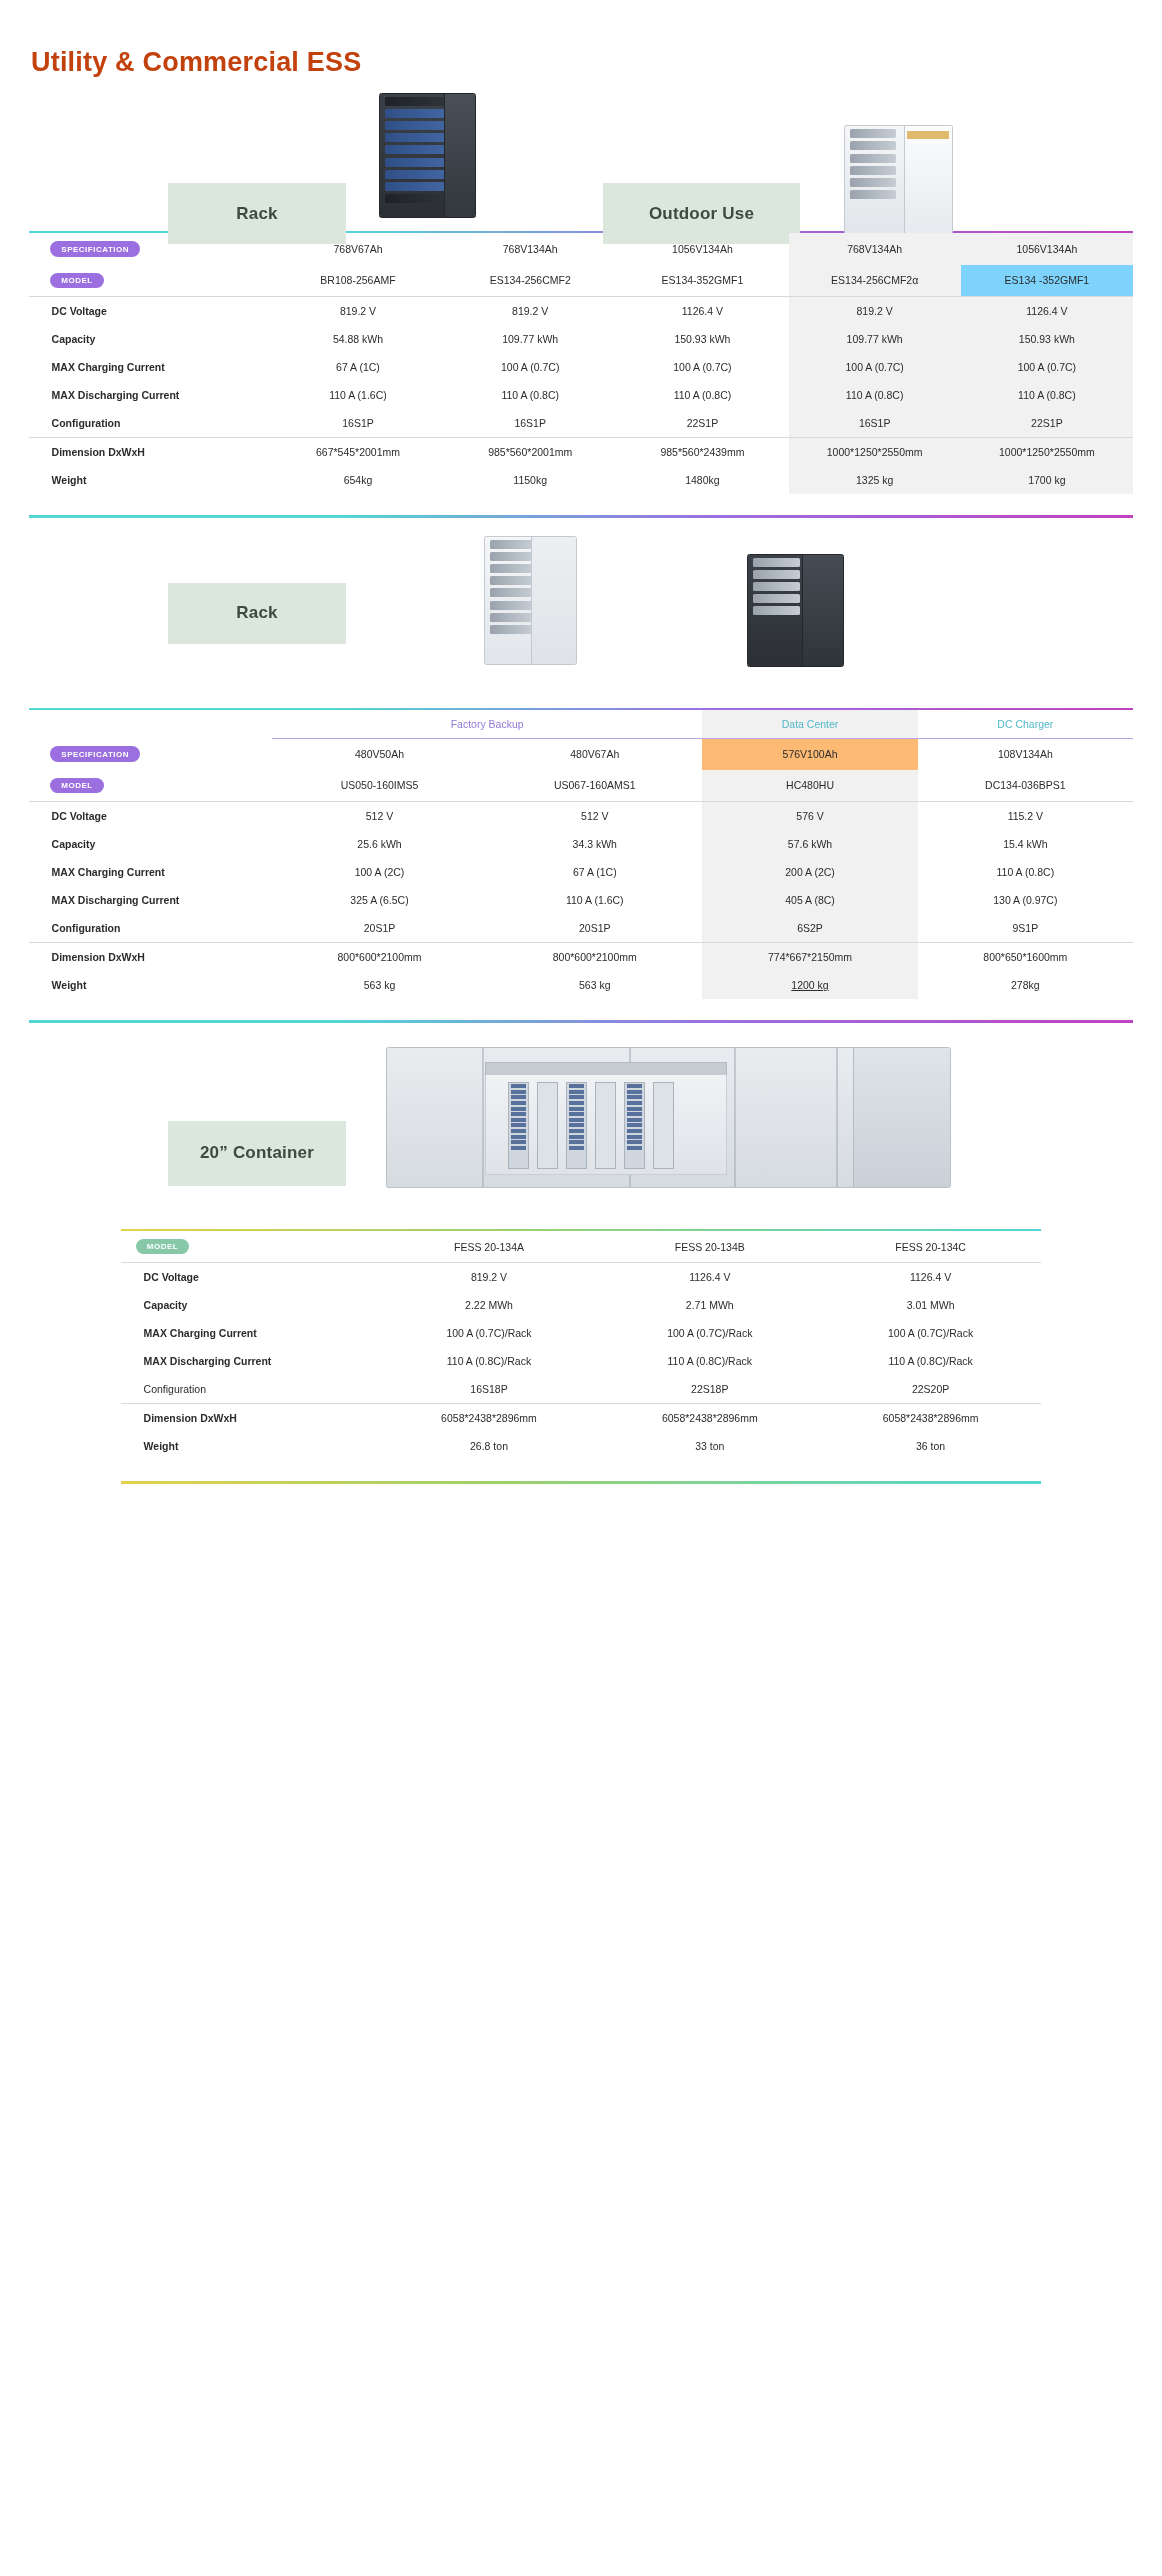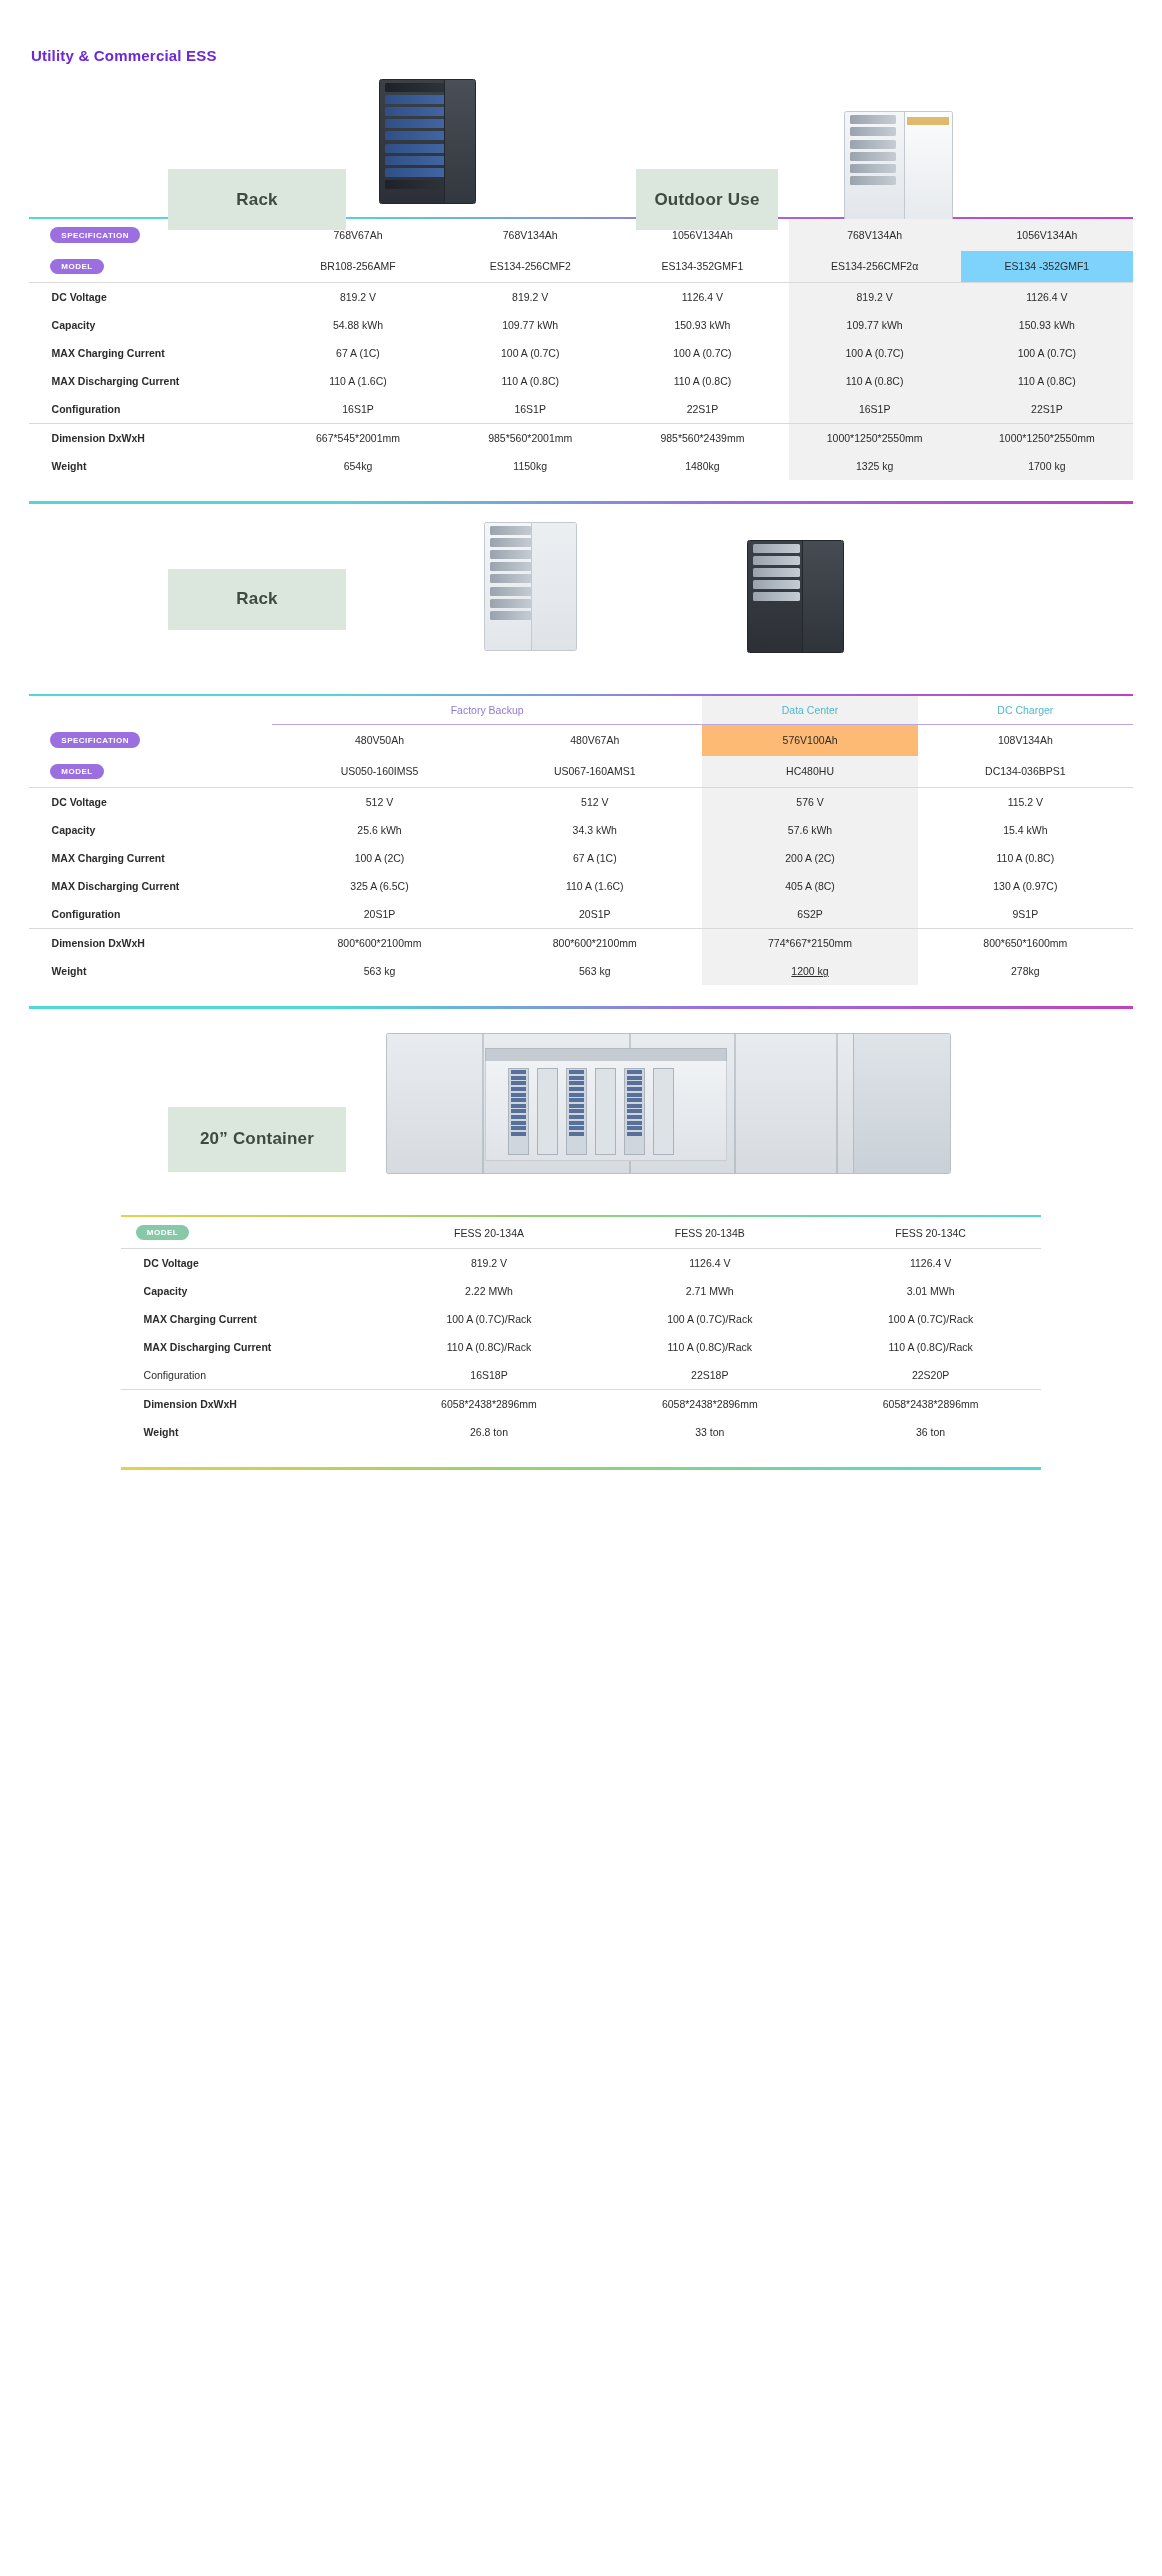--- a/index.html
+++ b/index.html
@@ -7,23 +7,23 @@
   body {
     width: 1162px;
     background: #ffffff;
     font-family: "Liberation Sans", sans-serif;
     color: #2b2b2b;
     -webkit-font-smoothing: antialiased;
   }
   .page { width: 1162px; position: relative; padding: 0 0 32px 0; }
 
   .page-title {
-    font-size: 15px;
+    font-size: 27px;
     font-weight: bold;
-    color: #6d28d9;
+    color: #c2410c;
     padding: 47px 0 0 31px;
     letter-spacing: 0.2px;
   }
 
   
   .section { position: relative; }
 
   .hero { position: relative; height: 153px; }
   .hero-inner { position: relative; width: 1162px; height: 100%; }
 
@@ -200,21 +200,21 @@
           <div class="mod blue"></div>
           <div class="mod blue"></div>
           <div class="mod blue"></div>
           <div class="mod blue"></div>
           <div class="mod blue"></div>
           <div class="mod blue"></div>
           <div class="mod dark"></div>
           <div class="panel-door" style="background:linear-gradient(180deg,#4a4f57,#33383f); border-left:1.6px solid #23262b;"></div>
         </div>
 
-        <div class="tagbox" style="left:636px; top:105px; width:142px; height:61px;">
+        <div class="tagbox" style="left:603px; top:105px; width:197px; height:61px;">
           <span>Outdoor Use</span>
         </div>
 
         <div class="prod rack-light" style="left:844px; top:47px; width:109px; height:110px;">
           <div class="mod gray" style="margin-right:52%;"></div>
           <div class="mod gray" style="margin-right:52%;"></div>
           <div class="mod gray" style="margin-right:52%;"></div>
           <div class="mod gray" style="margin-right:52%;"></div>
           <div class="mod gray" style="margin-right:52%;"></div>
           <div class="mod gray" style="margin-right:52%;"></div>

